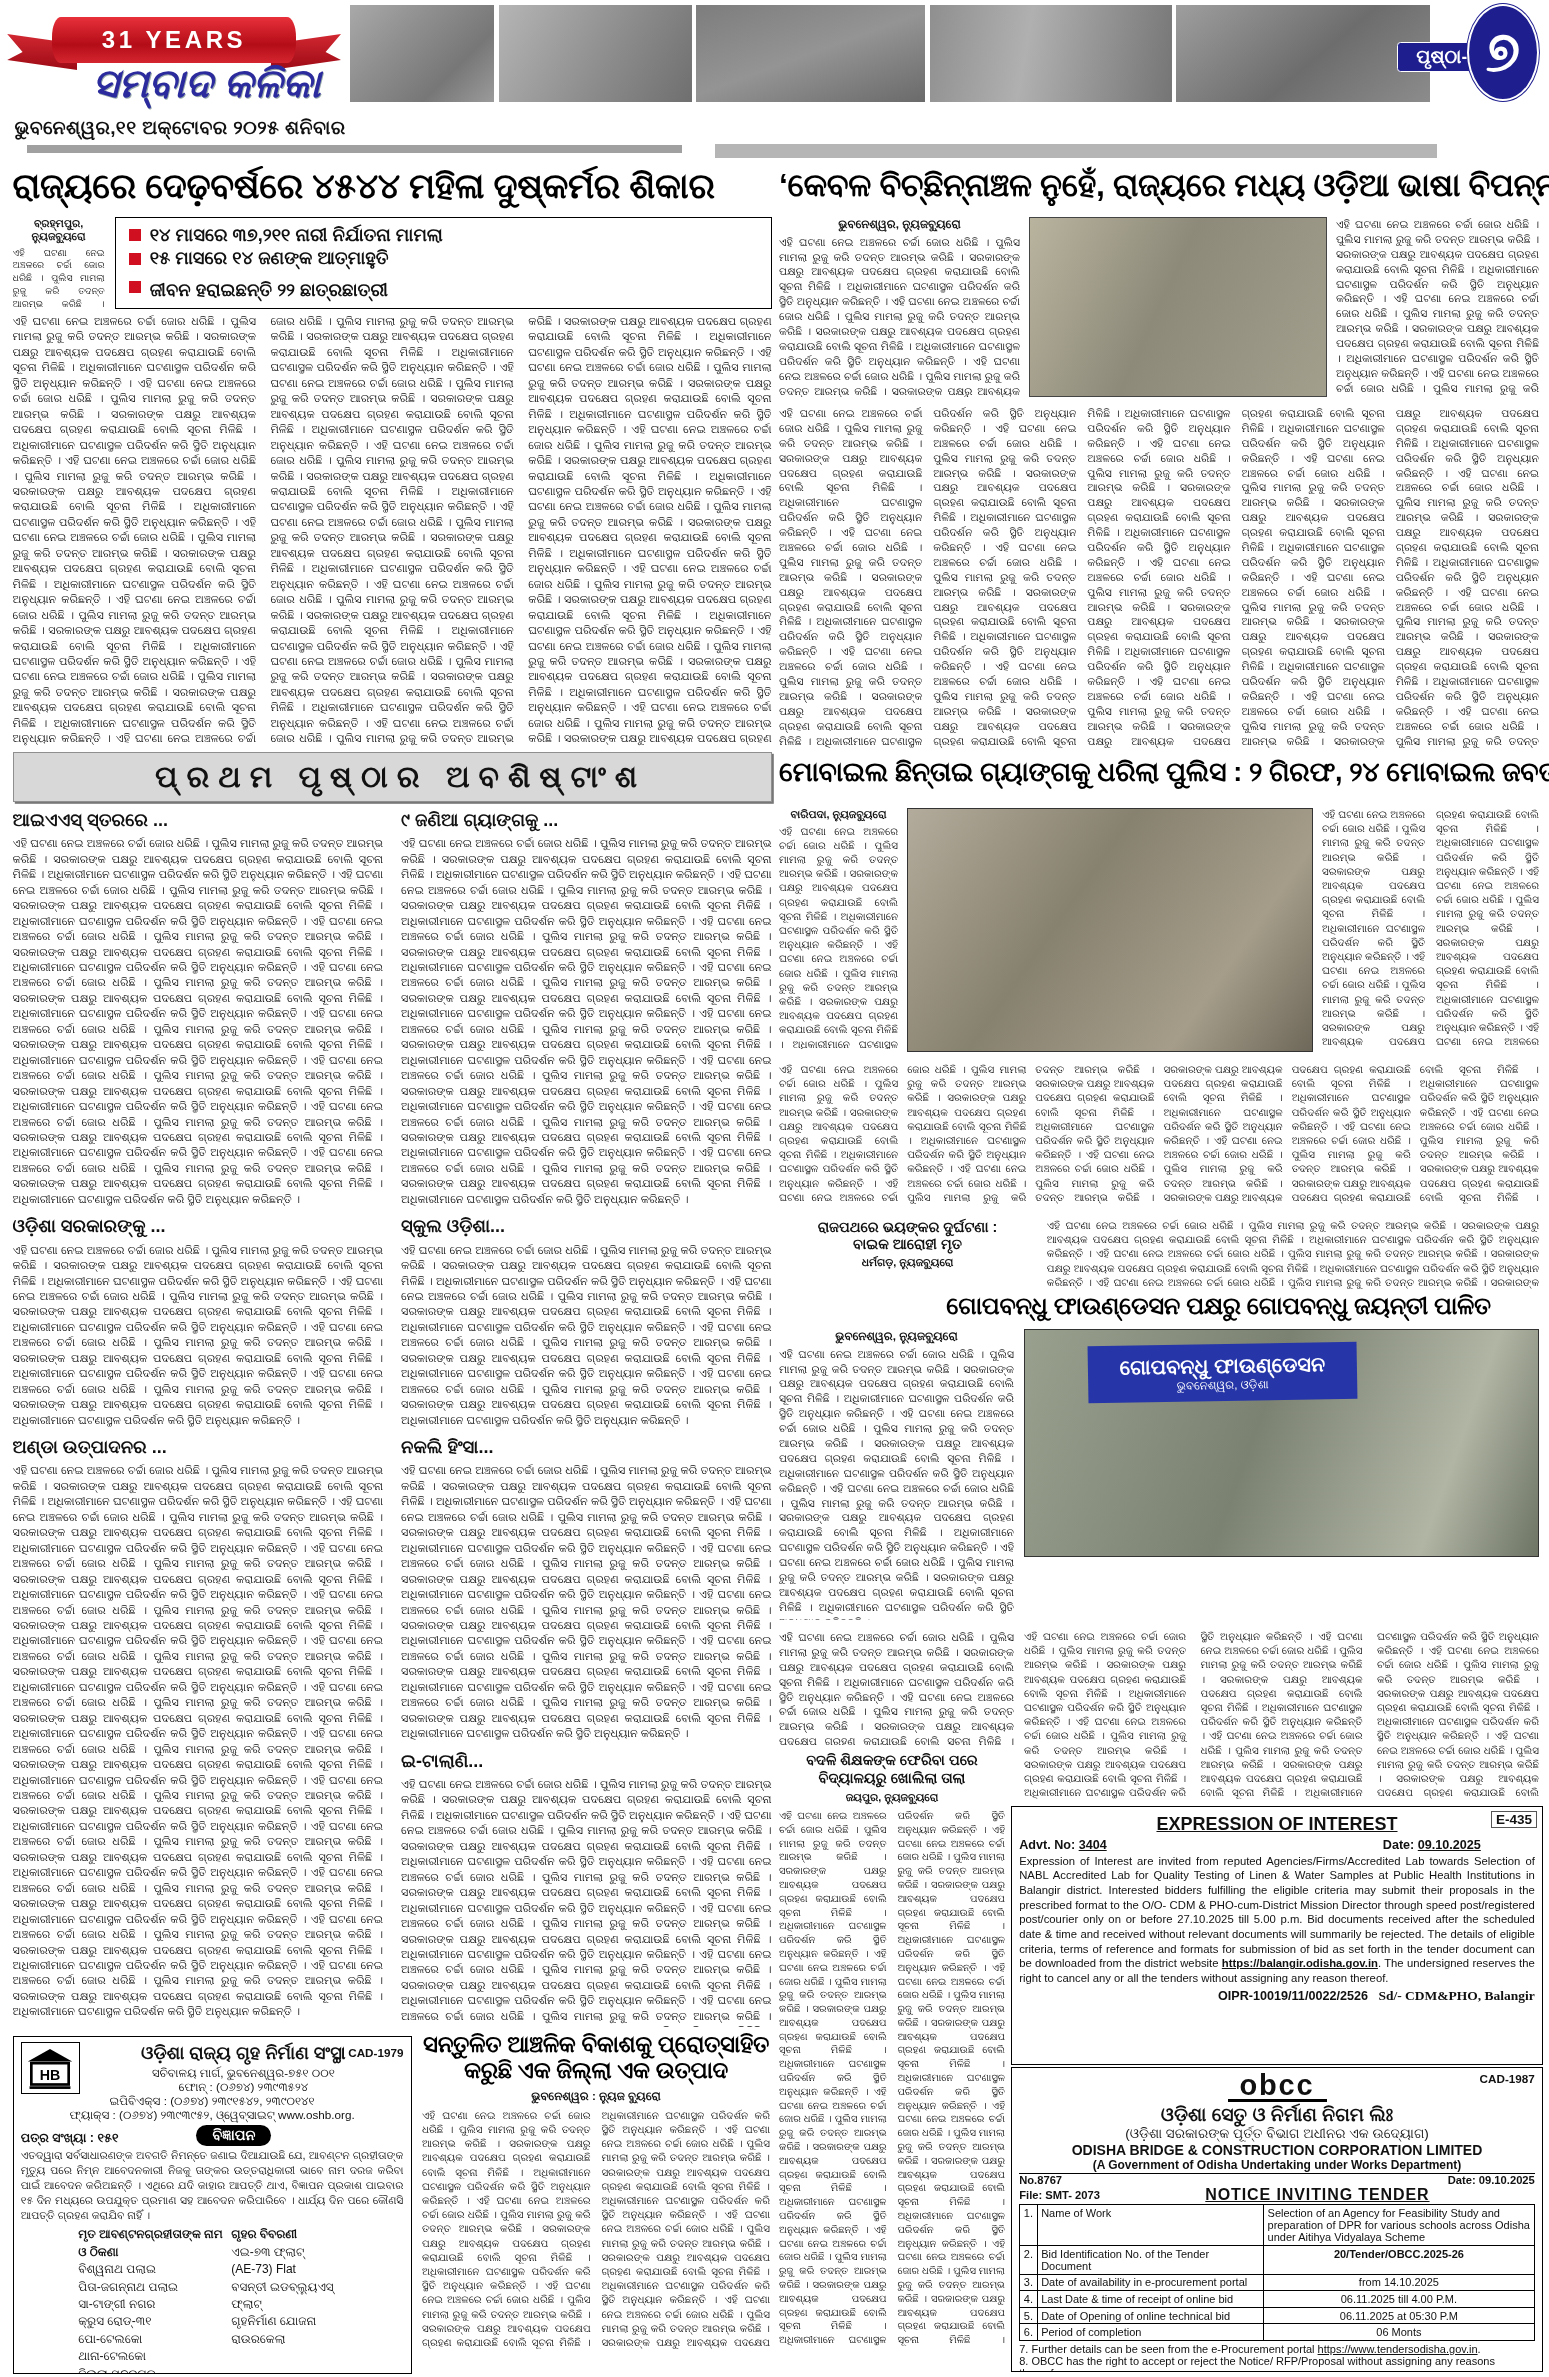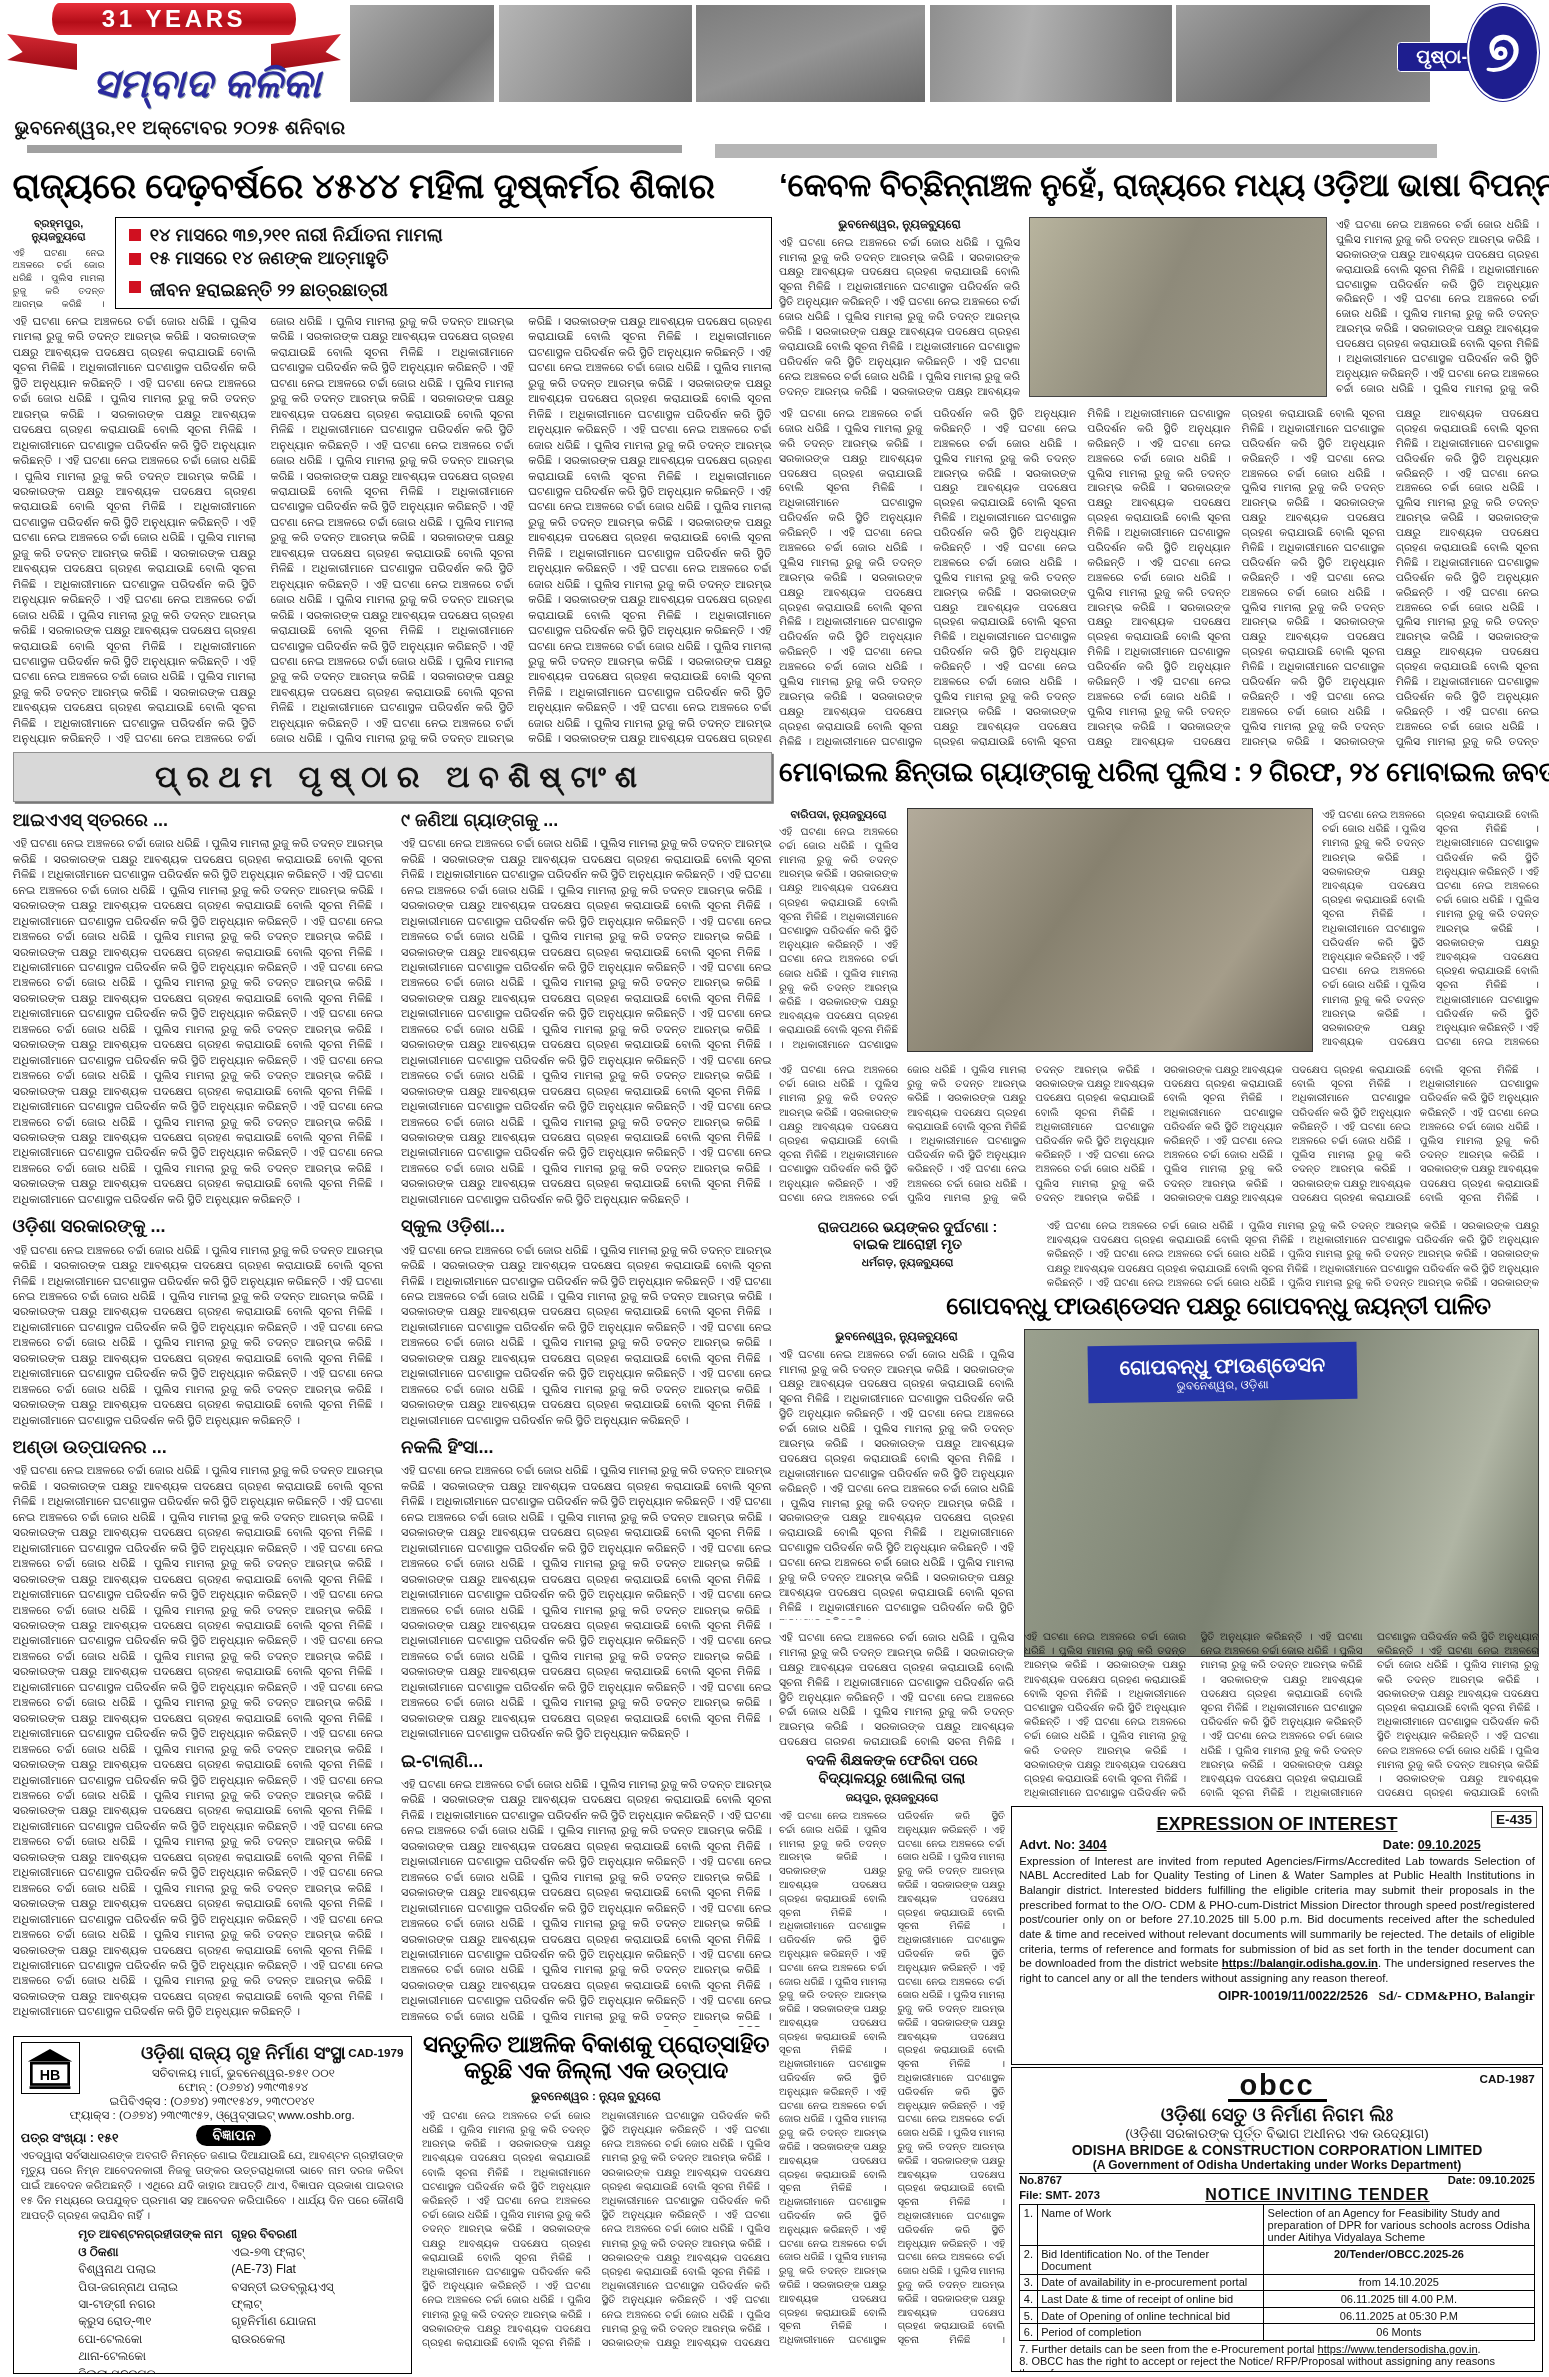--- a/index.html
+++ b/index.html
@@ -26,21 +26,21 @@
   .ribbon-tail { background:linear-gradient(#d22832,#9c0a14); }
   .tail-l { clip-path:polygon(0 0,100% 28%,100% 100%,0 72%,22% 50%); }
   .tail-r { clip-path:polygon(0 28%,100% 0,78% 50%,100% 72%,0 100%); }
 </style>
 </head>
 <body>
 
 <div class="abs" style="left:0;top:0;width:1550px;height:165px;">
   <div class="abs ribbon-tail tail-l" style="left:7.2px;top:34px;width:70px;height:36px;"></div>
   <div class="abs ribbon-tail tail-r" style="left:271px;top:34px;width:70px;height:36px;"></div>
-  <div class="abs ribbon-band" style="left:52px;top:3px;width:244px;height:32px;">
+  <div class="abs ribbon-band" style="left:52px;top:17px;width:244px;height:46px;">
     <span>31 YEARS</span>
   </div>
   <div class="abs" style="left:63px;top:52px;width:287px;height:63px;display:flex;align-items:center;justify-content:center;">
     <span style="font-size:40px;font-weight:bold;font-style:italic;color:#2b2b9e;text-shadow:0.9px 0.9px 0 #9aa;white-space:nowrap;">ସମ୍ବାଦ କଳିକା</span>
   </div>
   <div class="abs" style="left:14.4px;top:117px;width:682px;font-size:19px;font-weight:bold;letter-spacing:0.4px;">ଭୁବନେଶ୍ୱର,୧୧ ଅକ୍ଟୋବର ୨୦୨୫ ଶନିବାର</div>
   <div class="abs" style="left:27px;top:145px;width:655px;height:8px;background:#a0a0a0;"></div>
 
   <div class="abs" style="left:350px;top:5.4px;width:1085px;height:97px;display:flex;gap:4.5px;">
     <div class="photo" style="width:144px;height:97px;"></div>
@@ -149,21 +149,21 @@
   <div class="fill" style="flex:1;margin-left:10.8px;font-size:10.3px;height:70px;">ଏହି ଘଟଣା ନେଇ ଅଞ୍ଚଳରେ ଚର୍ଚ୍ଚା ଜୋର ଧରିଛି । ପୁଲିସ ମାମଲା ରୁଜୁ କରି ତଦନ୍ତ ଆରମ୍ଭ କରିଛି । ସରକାରଙ୍କ ପକ୍ଷରୁ ଆବଶ୍ୟକ ପଦକ୍ଷେପ ଗ୍ରହଣ କରାଯାଉଛି ବୋଲି ସୂଚନା ମିଳିଛି । ଅଧିକାରୀମାନେ ଘଟଣାସ୍ଥଳ ପରିଦର୍ଶନ କରି ସ୍ଥିତି ଅନୁଧ୍ୟାନ କରିଛନ୍ତି । ଏହି ଘଟଣା ନେଇ ଅଞ୍ଚଳରେ ଚର୍ଚ୍ଚା ଜୋର ଧରିଛି । ପୁଲିସ ମାମଲା ରୁଜୁ କରି ତଦନ୍ତ ଆରମ୍ଭ କରିଛି । ସରକାରଙ୍କ ପକ୍ଷରୁ ଆବଶ୍ୟକ ପଦକ୍ଷେପ ଗ୍ରହଣ କରାଯାଉଛି ବୋଲି ସୂଚନା ମିଳିଛି । ଅଧିକାରୀମାନେ ଘଟଣାସ୍ଥଳ ପରିଦର୍ଶନ କରି ସ୍ଥିତି ଅନୁଧ୍ୟାନ କରିଛନ୍ତି । ଏହି ଘଟଣା ନେଇ ଅଞ୍ଚଳରେ ଚର୍ଚ୍ଚା ଜୋର ଧରିଛି । ପୁଲିସ ମାମଲା ରୁଜୁ କରି ତଦନ୍ତ ଆରମ୍ଭ କରିଛି । ସରକାରଙ୍କ ପକ୍ଷରୁ ଆବଶ୍ୟକ ପଦକ୍ଷେପ ଗ୍ରହଣ କରାଯାଉଛି ବୋଲି ସୂଚନା ମିଳିଛି । ଅଧିକାରୀମାନେ ଘଟଣାସ୍ଥଳ ପରିଦର୍ଶନ କରି ସ୍ଥିତି ଅନୁଧ୍ୟାନ କରିଛନ୍ତି । </div>
 </div>
 
 <div class="abs hl" style="left:898px;top:1293px;width:641px;font-size:24px;text-align:center;white-space:nowrap;">ଗୋପବନ୍ଧୁ ଫାଉଣ୍ଡେସନ ପକ୍ଷରୁ ଗୋପବନ୍ଧୁ ଜୟନ୍ତୀ ପାଳିତ</div>
 
 <div class="abs" style="left:779px;top:1329px;width:235px;height:296px;overflow:hidden;">
   <div class="by">ଭୁବନେଶ୍ୱର, ନ୍ୟୁଜବ୍ୟୁରୋ</div>
   <div class="fill" style="font-size:10.8px;height:273px;">ଏହି ଘଟଣା ନେଇ ଅଞ୍ଚଳରେ ଚର୍ଚ୍ଚା ଜୋର ଧରିଛି । ପୁଲିସ ମାମଲା ରୁଜୁ କରି ତଦନ୍ତ ଆରମ୍ଭ କରିଛି । ସରକାରଙ୍କ ପକ୍ଷରୁ ଆବଶ୍ୟକ ପଦକ୍ଷେପ ଗ୍ରହଣ କରାଯାଉଛି ବୋଲି ସୂଚନା ମିଳିଛି । ଅଧିକାରୀମାନେ ଘଟଣାସ୍ଥଳ ପରିଦର୍ଶନ କରି ସ୍ଥିତି ଅନୁଧ୍ୟାନ କରିଛନ୍ତି । ଏହି ଘଟଣା ନେଇ ଅଞ୍ଚଳରେ ଚର୍ଚ୍ଚା ଜୋର ଧରିଛି । ପୁଲିସ ମାମଲା ରୁଜୁ କରି ତଦନ୍ତ ଆରମ୍ଭ କରିଛି । ସରକାରଙ୍କ ପକ୍ଷରୁ ଆବଶ୍ୟକ ପଦକ୍ଷେପ ଗ୍ରହଣ କରାଯାଉଛି ବୋଲି ସୂଚନା ମିଳିଛି । ଅଧିକାରୀମାନେ ଘଟଣାସ୍ଥଳ ପରିଦର୍ଶନ କରି ସ୍ଥିତି ଅନୁଧ୍ୟାନ କରିଛନ୍ତି । ଏହି ଘଟଣା ନେଇ ଅଞ୍ଚଳରେ ଚର୍ଚ୍ଚା ଜୋର ଧରିଛି । ପୁଲିସ ମାମଲା ରୁଜୁ କରି ତଦନ୍ତ ଆରମ୍ଭ କରିଛି । ସରକାରଙ୍କ ପକ୍ଷରୁ ଆବଶ୍ୟକ ପଦକ୍ଷେପ ଗ୍ରହଣ କରାଯାଉଛି ବୋଲି ସୂଚନା ମିଳିଛି । ଅଧିକାରୀମାନେ ଘଟଣାସ୍ଥଳ ପରିଦର୍ଶନ କରି ସ୍ଥିତି ଅନୁଧ୍ୟାନ କରିଛନ୍ତି । ଏହି ଘଟଣା ନେଇ ଅଞ୍ଚଳରେ ଚର୍ଚ୍ଚା ଜୋର ଧରିଛି । ପୁଲିସ ମାମଲା ରୁଜୁ କରି ତଦନ୍ତ ଆରମ୍ଭ କରିଛି । ସରକାରଙ୍କ ପକ୍ଷରୁ ଆବଶ୍ୟକ ପଦକ୍ଷେପ ଗ୍ରହଣ କରାଯାଉଛି ବୋଲି ସୂଚନା ମିଳିଛି । ଅଧିକାରୀମାନେ ଘଟଣାସ୍ଥଳ ପରିଦର୍ଶନ କରି ସ୍ଥିତି ଅନୁଧ୍ୟାନ କରିଛନ୍ତି । </div>
 </div>
 
-<div class="abs" style="left:1024px;top:1329px;width:515px;height:328px;border:1.8px solid #333;background:linear-gradient(110deg,#9aa08e,#7c8272 45%,#b0b5a4 80%,#6e7464);overflow:hidden;">
+<div class="abs" style="left:1024px;top:1329px;width:515px;height:228px;border:1.8px solid #333;background:linear-gradient(110deg,#9aa08e,#7c8272 45%,#b0b5a4 80%,#6e7464);overflow:hidden;">
   <div style="position:absolute;left:63px;top:14.4px;width:269px;height:57px;background:#2636a8;color:#fff;display:flex;flex-direction:column;align-items:center;justify-content:center;transform:rotate(-1deg);">
     <span style="font-size:20.7px;font-weight:bold;">ଗୋପବନ୍ଧୁ ଫାଉଣ୍ଡେସନ</span>
     <span style="font-size:11.7px;">ଭୁବନେଶ୍ୱର, ଓଡ଼ିଶା</span>
   </div>
 </div>
 
 <div class="abs fill" style="left:779px;top:1630px;width:235px;height:115px;font-size:10.8px;">ଏହି ଘଟଣା ନେଇ ଅଞ୍ଚଳରେ ଚର୍ଚ୍ଚା ଜୋର ଧରିଛି । ପୁଲିସ ମାମଲା ରୁଜୁ କରି ତଦନ୍ତ ଆରମ୍ଭ କରିଛି । ସରକାରଙ୍କ ପକ୍ଷରୁ ଆବଶ୍ୟକ ପଦକ୍ଷେପ ଗ୍ରହଣ କରାଯାଉଛି ବୋଲି ସୂଚନା ମିଳିଛି । ଅଧିକାରୀମାନେ ଘଟଣାସ୍ଥଳ ପରିଦର୍ଶନ କରି ସ୍ଥିତି ଅନୁଧ୍ୟାନ କରିଛନ୍ତି । ଏହି ଘଟଣା ନେଇ ଅଞ୍ଚଳରେ ଚର୍ଚ୍ଚା ଜୋର ଧରିଛି । ପୁଲିସ ମାମଲା ରୁଜୁ କରି ତଦନ୍ତ ଆରମ୍ଭ କରିଛି । ସରକାରଙ୍କ ପକ୍ଷରୁ ଆବଶ୍ୟକ ପଦକ୍ଷେପ ଗ୍ରହଣ କରାଯାଉଛି ବୋଲି ସୂଚନା ମିଳିଛି । ଅଧିକାରୀମାନେ ଘଟଣାସ୍ଥଳ ପରିଦର୍ଶନ କରି ସ୍ଥିତି ଅନୁଧ୍ୟାନ କରିଛନ୍ତି । </div>
 <div class="abs fill col3" style="left:1024px;top:1630px;width:515px;height:172px;font-size:10.3px;">ଏହି ଘଟଣା ନେଇ ଅଞ୍ଚଳରେ ଚର୍ଚ୍ଚା ଜୋର ଧରିଛି । ପୁଲିସ ମାମଲା ରୁଜୁ କରି ତଦନ୍ତ ଆରମ୍ଭ କରିଛି । ସରକାରଙ୍କ ପକ୍ଷରୁ ଆବଶ୍ୟକ ପଦକ୍ଷେପ ଗ୍ରହଣ କରାଯାଉଛି ବୋଲି ସୂଚନା ମିଳିଛି । ଅଧିକାରୀମାନେ ଘଟଣାସ୍ଥଳ ପରିଦର୍ଶନ କରି ସ୍ଥିତି ଅନୁଧ୍ୟାନ କରିଛନ୍ତି । ଏହି ଘଟଣା ନେଇ ଅଞ୍ଚଳରେ ଚର୍ଚ୍ଚା ଜୋର ଧରିଛି । ପୁଲିସ ମାମଲା ରୁଜୁ କରି ତଦନ୍ତ ଆରମ୍ଭ କରିଛି । ସରକାରଙ୍କ ପକ୍ଷରୁ ଆବଶ୍ୟକ ପଦକ୍ଷେପ ଗ୍ରହଣ କରାଯାଉଛି ବୋଲି ସୂଚନା ମିଳିଛି । ଅଧିକାରୀମାନେ ଘଟଣାସ୍ଥଳ ପରିଦର୍ଶନ କରି ସ୍ଥିତି ଅନୁଧ୍ୟାନ କରିଛନ୍ତି । ଏହି ଘଟଣା ନେଇ ଅଞ୍ଚଳରେ ଚର୍ଚ୍ଚା ଜୋର ଧରିଛି । ପୁଲିସ ମାମଲା ରୁଜୁ କରି ତଦନ୍ତ ଆରମ୍ଭ କରିଛି । ସରକାରଙ୍କ ପକ୍ଷରୁ ଆବଶ୍ୟକ ପଦକ୍ଷେପ ଗ୍ରହଣ କରାଯାଉଛି ବୋଲି ସୂଚନା ମିଳିଛି । ଅଧିକାରୀମାନେ ଘଟଣାସ୍ଥଳ ପରିଦର୍ଶନ କରି ସ୍ଥିତି ଅନୁଧ୍ୟାନ କରିଛନ୍ତି । ଏହି ଘଟଣା ନେଇ ଅଞ୍ଚଳରେ ଚର୍ଚ୍ଚା ଜୋର ଧରିଛି । ପୁଲିସ ମାମଲା ରୁଜୁ କରି ତଦନ୍ତ ଆରମ୍ଭ କରିଛି । ସରକାରଙ୍କ ପକ୍ଷରୁ ଆବଶ୍ୟକ ପଦକ୍ଷେପ ଗ୍ରହଣ କରାଯାଉଛି ବୋଲି ସୂଚନା ମିଳିଛି । ଅଧିକାରୀମାନେ ଘଟଣାସ୍ଥଳ ପରିଦର୍ଶନ କରି ସ୍ଥିତି ଅନୁଧ୍ୟାନ କରିଛନ୍ତି । ଏହି ଘଟଣା ନେଇ ଅଞ୍ଚଳରେ ଚର୍ଚ୍ଚା ଜୋର ଧରିଛି । ପୁଲିସ ମାମଲା ରୁଜୁ କରି ତଦନ୍ତ ଆରମ୍ଭ କରିଛି । ସରକାରଙ୍କ ପକ୍ଷରୁ ଆବଶ୍ୟକ ପଦକ୍ଷେପ ଗ୍ରହଣ କରାଯାଉଛି ବୋଲି ସୂଚନା ମିଳିଛି । ଅଧିକାରୀମାନେ ଘଟଣାସ୍ଥଳ ପରିଦର୍ଶନ କରି ସ୍ଥିତି ଅନୁଧ୍ୟାନ କରିଛନ୍ତି । ଏହି ଘଟଣା ନେଇ ଅଞ୍ଚଳରେ ଚର୍ଚ୍ଚା ଜୋର ଧରିଛି । ପୁଲିସ ମାମଲା ରୁଜୁ କରି ତଦନ୍ତ ଆରମ୍ଭ କରିଛି । ସରକାରଙ୍କ ପକ୍ଷରୁ ଆବଶ୍ୟକ ପଦକ୍ଷେପ ଗ୍ରହଣ କରାଯାଉଛି ବୋଲି ସୂଚନା ମିଳିଛି । ଅଧିକାରୀମାନେ ଘଟଣାସ୍ଥଳ ପରିଦର୍ଶନ କରି ସ୍ଥିତି ଅନୁଧ୍ୟାନ କରିଛନ୍ତି । ଏହି ଘଟଣା ନେଇ ଅଞ୍ଚଳରେ ଚର୍ଚ୍ଚା ଜୋର ଧରିଛି । ପୁଲିସ ମାମଲା ରୁଜୁ କରି ତଦନ୍ତ ଆରମ୍ଭ କରିଛି । ସରକାରଙ୍କ ପକ୍ଷରୁ ଆବଶ୍ୟକ ପଦକ୍ଷେପ ଗ୍ରହଣ କରାଯାଉଛି ବୋଲି ସୂଚନା ମିଳିଛି । ଅଧିକାରୀମାନେ ଘଟଣାସ୍ଥଳ ପରିଦର୍ଶନ କରି ସ୍ଥିତି ଅନୁଧ୍ୟାନ କରିଛନ୍ତି । </div>
 
 <div class="abs" style="left:779px;top:1751px;width:226px;height:621px;overflow:hidden;">

